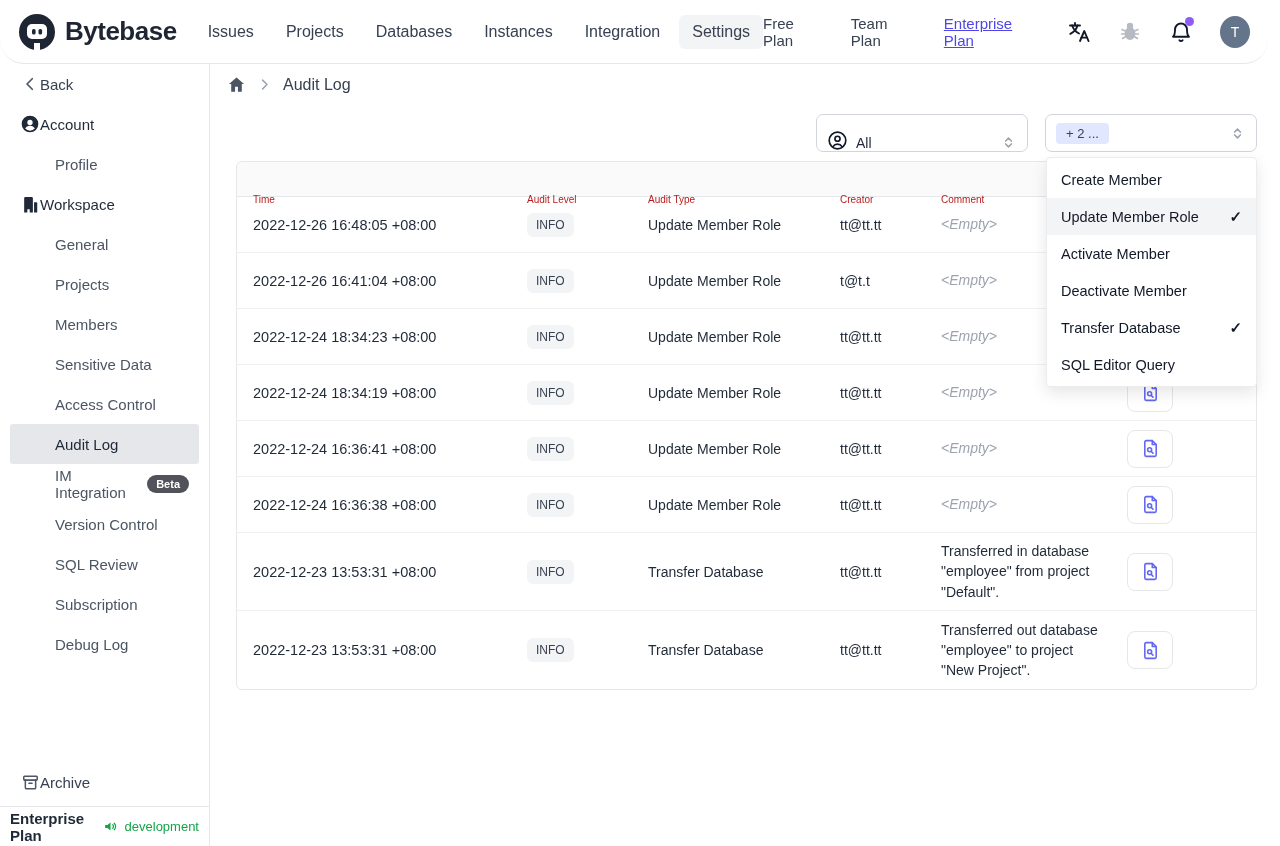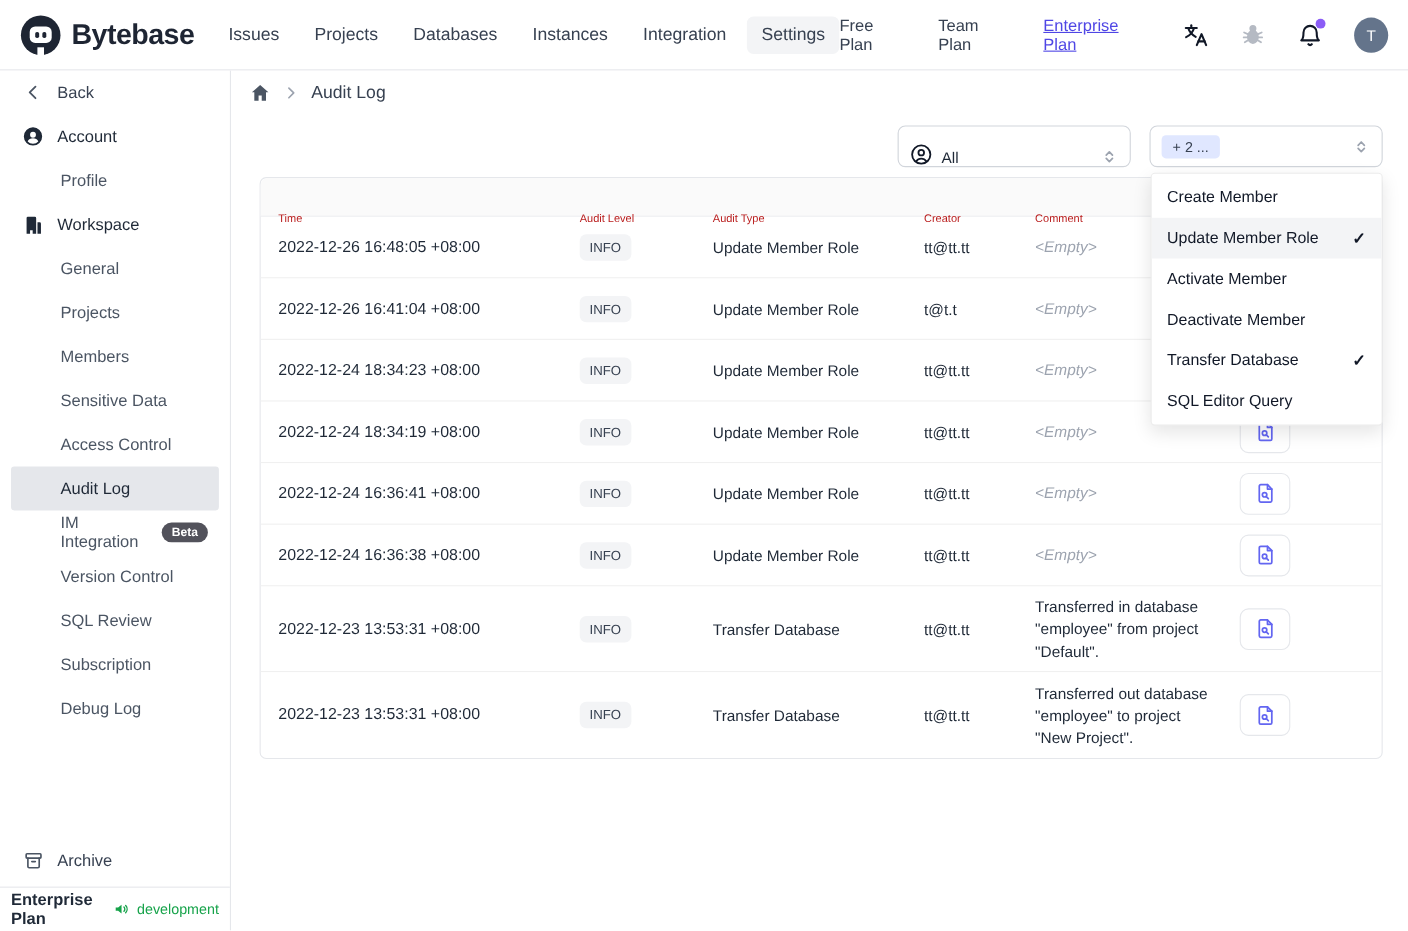--- a/index.html
+++ b/index.html
@@ -1,40 +1,40 @@
 <!DOCTYPE html>
 <html><head>
 <meta charset="utf-8">
 <style>
   * { margin:0; padding:0; box-sizing:border-box; }
   html,body { width:1280px; height:846px; }
   body { font-family:"Liberation Sans", sans-serif; background:#fff; color:#1f2937; }
   #app { position:relative; width:1280px; height:846px; overflow:hidden; background:#fff; }
 
   
-  .topnav { position:absolute; top:0; left:0; right:0; height:64px; background:#fff;
-            border-bottom:1px solid #e5e7eb; display:flex; align-items:center; padding:0 18px; z-index:30; }
+  .topnav { position:absolute; top:0; left:0; right:12px; height:64px; background:#fff;
+            border-bottom:1px solid #e5e7eb; display:flex; align-items:center; padding:0 18px; z-index:30;border-radius:24px; }
   .brand { display:flex; align-items:center; gap:9px; cursor:pointer; }
   .brand-name { font-size:26px; font-weight:800; color:#1e2533; letter-spacing:-0.5px; }
   .nav-links { display:flex; align-items:center; margin-left:18px; gap:6px; }
   .nav-link { padding:8px 13px; font-size:16px; font-weight:500; color:#374151; border-radius:6px; cursor:pointer; }
   .nav-link.active { background:#f3f4f6; }
   .nav-right { margin-left:auto; display:flex; align-items:center; gap:27px; }
   .plan-link { font-size:15px; color:#374151; cursor:pointer; }
   .plan-link.enterprise { color:#4f46e5; text-decoration:underline; }
   .icon-btn { width:26px; height:26px; display:flex; align-items:center; justify-content:center; cursor:pointer; position:relative; }
   .bell-dot { position:absolute; top:-2px; right:-1px; width:9px; height:9px; border-radius:50%; background:#8b5cf6; }
   .avatar { width:32px; height:32px; border-radius:50%; background:#64748b; color:#fff; display:flex;
             align-items:center; justify-content:center; font-size:14px; cursor:pointer; }
 
   
   .sidebar { position:absolute; top:64px; left:0; bottom:0; width:210px; background:#fff;
              border-right:1px solid #e5e7eb; display:flex; flex-direction:column; z-index:20; }
   .side-scroll { flex:1; padding:0 10px; overflow:hidden; }
-  .side-row { height:40px; display:flex; align-items:center; gap:12px; padding:0 10px; border-radius:3px;
+  .side-row { height:40px; display:flex; align-items:center; padding:0 10px; border-radius:3px;
               font-size:15px; color:#374151; cursor:pointer; }
   .side-row .si { width:20px; height:20px; flex:none; display:flex; align-items:center; justify-content:center; color:#374151; }
   .side-section { font-weight:400; color:#1f2937; }
   .side-item { padding-left:45px; color:#4b5563; }
   .side-item.active { background:#e5e7eb; color:#1f2937; }
   .beta-badge { background:#52525b; color:#fff; font-size:11px; font-weight:600; padding:3px 9px;
                 border-radius:999px; margin-left:2px; }
   .side-footer { flex:none; }
   .side-footer .side-row { margin:0 10px 4px 10px; }
   .plan-row { height:40px; border-top:1px solid #e5e7eb; display:flex; align-items:center; gap:7px; padding:0 10px; }

